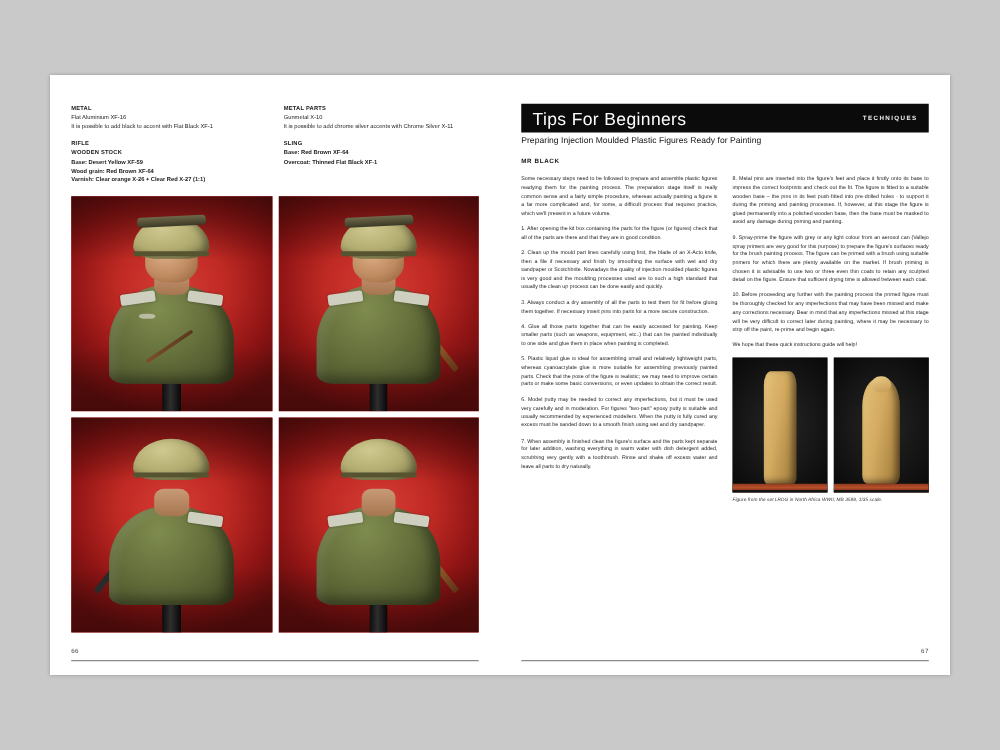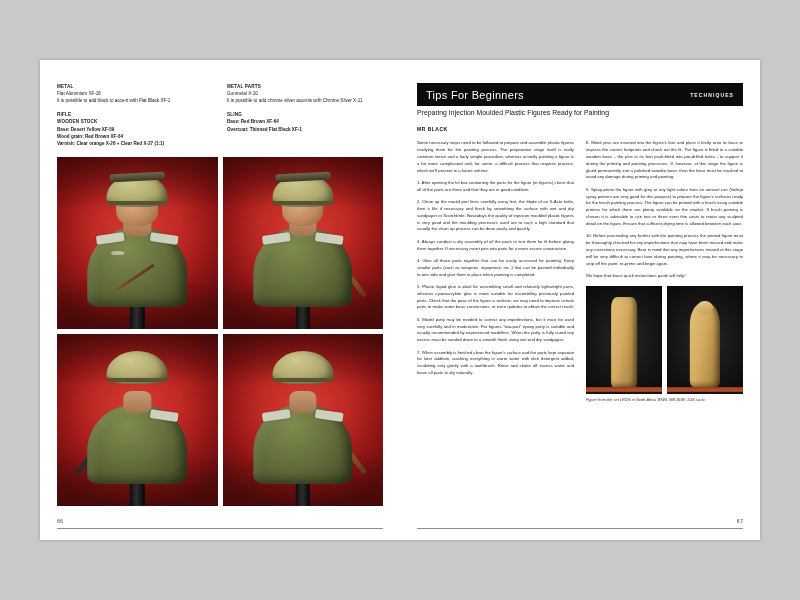--- a/index.html
+++ b/index.html
@@ -167,21 +167,21 @@
   .hdr-bar {
     position: absolute;
     left: 17px; top: 23px;
     width: 326px; height: 23px;
     background: #0b0b0b;
     display: flex; align-items: center;
     justify-content: space-between;
     padding: 0 9px;
   }
   .hdr-title {
-    color: #ffffff; font-size: 11px; font-weight: 300;
+    color: #ffffff; font-size: 14px; font-weight: 300;
     letter-spacing: .3px;
   }
   .hdr-kicker {
     color: #f2f2f2; font-size: 5px; font-weight: bold;
     letter-spacing: 1.1px;
   }
   .subtitle {
     position: absolute; left: 17px; top: 49px;
     width: 326px;
     font-size: 6.8px; color: #111; letter-spacing: .05px;

